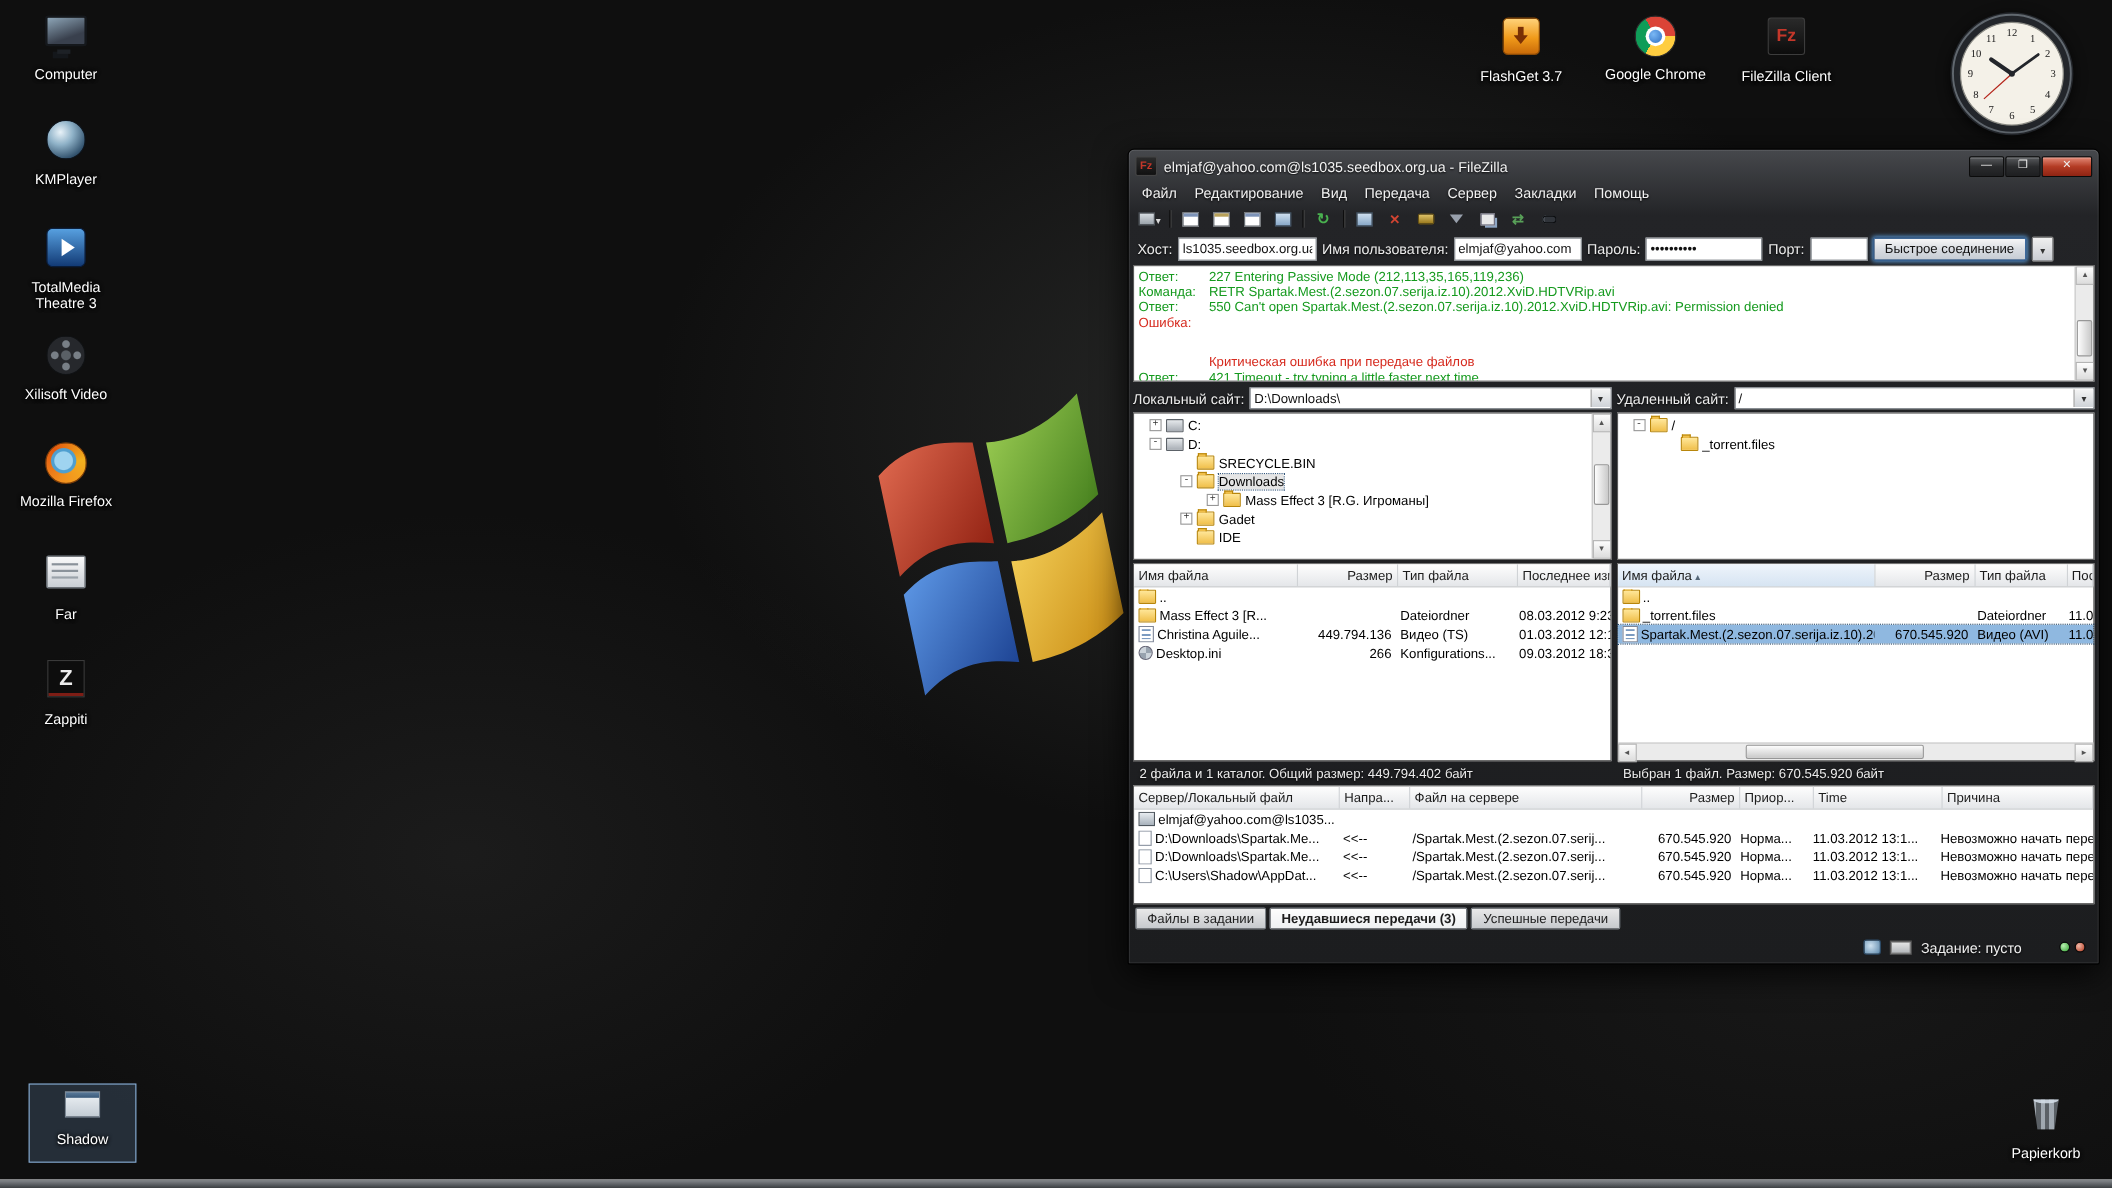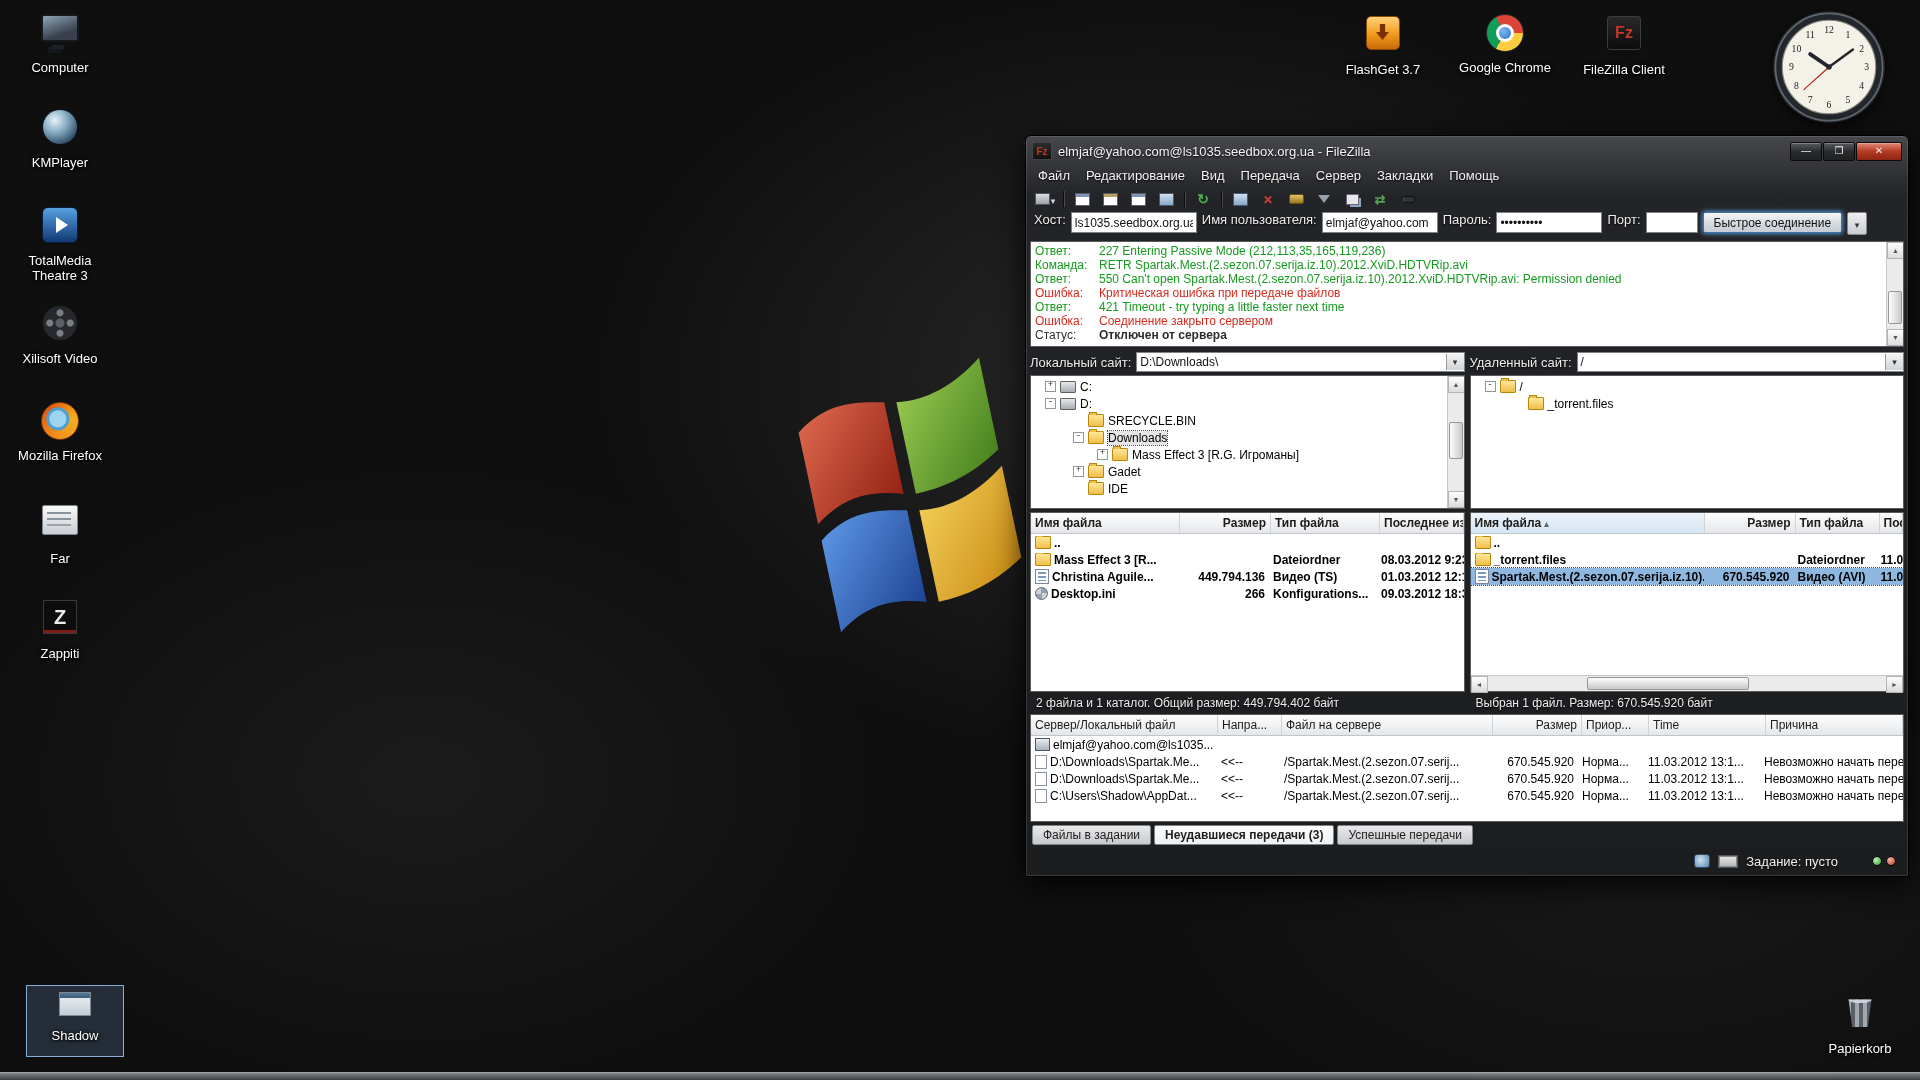--- a/index.html
+++ b/index.html
@@ -73,21 +73,21 @@
   .tg-panel.alt::before{background:#b8a15a;}
   .g-refresh::before{content:"↻";color:#49b04f;font-weight:bold;font-size:14px;}
   .tg-queue{width:13px;height:11px;background:linear-gradient(#cfe0f0,#88a8c8);border:1px solid #46586a;}
   .g-x::before{content:"✕";color:#d24432;font-weight:bold;font-size:12px;}
   .tg-plug{width:13px;height:8px;background:linear-gradient(#e0c46a,#9a7a1e);border:1px solid #6a5414;border-radius:2px;}
   .tg-funnel{width:0;height:0;border-left:6px solid transparent;border-right:6px solid transparent;border-top:8px solid #98a0ac;}
   .tg-compare{width:11px;height:9px;background:#e8e8e8;border:1px solid #667;box-shadow:3px 3px 0 -1px #8ea6c4;}
   .g-sync::before{content:"⇄";color:#58a058;font-size:13px;font-weight:bold;}
   .tg-binoc{width:13px;height:7px;border-radius:4px;background:#30343a;box-shadow:inset 0 0 0 1px #0c0e10, inset 4px 0 0 -2px #585e66;}
   
-  .quickbar{height:28px;display:flex;gap:5px;padding:0 8px;}
+  .quickbar{height:28px;display:flex;align-items:center;gap:5px;padding:0 8px;}
   .qlabel{color:#ececec;text-shadow:0 1px 2px #000;font-size:13px;white-space:nowrap;}
   .qinput{height:17px;border:1px solid #7d8288;background:#fff;color:#111;font:12px "Liberation Sans",sans-serif;padding:1px 3px;}
   .qhost{width:118px;} .quser{width:108px;} .qpass{width:98px;} .qport{width:44px;}
   .qc-connect{height:21px;background:linear-gradient(#f7f7f7,#d9dde2 50%,#c6ccd4);border:1px solid #3d6fa8;box-shadow:0 0 4px 1px rgba(92,162,230,.85);color:#111;padding:0 10px;font:12px "Liberation Sans",sans-serif;border-radius:2px;}
   .qc-drop{width:18px;height:21px;background:linear-gradient(#f0f0f0,#c9ccd2);border:1px solid #888;border-radius:2px;display:flex;align-items:center;justify-content:center;}
   .qc-drop .g-caret::before{color:#333;}
   
   .logpane{margin:1px 4px 0;background:#fff;border:1px solid #5a5a5a;height:100px;position:relative;color:#000;font-size:12px;padding:2px 20px 2px 4px;overflow:hidden;}
   .log-line{display:flex;white-space:nowrap;line-height:14px;}
   .log-label{width:64px;flex-shrink:0;}
@@ -115,21 +115,21 @@
   .expander:empty{border-color:transparent;background:transparent;}
   .tsel{background:#e5e5e5;outline:1px dotted #34577c;}
   .i-folder{width:14px;height:11px;flex-shrink:0;background:linear-gradient(#ffe79a,#f0bf4a);border:1px solid #b8860b;border-radius:1px;position:relative;}
   .i-folder::before{content:"";position:absolute;left:0;top:-3px;width:6px;height:2px;background:#f0bf4a;border:1px solid #b8860b;border-bottom:none;}
   .i-drive{width:14px;height:10px;flex-shrink:0;background:linear-gradient(#e6e9ec,#a7adb4);border:1px solid #5c6268;border-radius:1px;}
   .i-video{width:12px;height:13px;flex-shrink:0;background:#fff;border:1px solid #7e8698;position:relative;}
   .i-video::before{content:"";position:absolute;inset:2px;background:repeating-linear-gradient(180deg,#7a9ac0 0 2px,#fff 2px 4px);}
   .i-config{width:11px;height:11px;flex-shrink:0;border-radius:50%;border:1px solid #667;background:conic-gradient(#98a2ae 0 25%,#ccd3da 25% 50%,#98a2ae 50% 75%,#ccd3da 75%);}
   .i-file{width:10px;height:12px;flex-shrink:0;background:#fff;border:1px solid #8a93a0;}
   .i-server{width:13px;height:11px;flex-shrink:0;background:linear-gradient(#e8ecf0,#a8b2bc);border:1px solid #4e565e;}
-  .filebox{flex:1;background:#fff;border:1px solid #5a5a5a;margin-top:3px;display:flex;flex-direction:column;color:#000;font-size:12px;min-height:0;position:relative;font-weight:bold;}
+  .filebox{flex:1;background:#fff;border:1px solid #5a5a5a;margin-top:3px;display:flex;flex-direction:column;color:#000;font-size:12px;min-height:0;position:relative;}
   .cols-header{display:flex;height:20px;background:linear-gradient(#fefefe,#e4e6e9);border-bottom:1px solid #c2c5c8;flex-shrink:0;}
   .col{padding:2px 4px;border-right:1px solid #d0d3d6;color:#1c1c1c;overflow:hidden;white-space:nowrap;display:flex;align-items:center;gap:3px;}
   .col.sorted{background:linear-gradient(#eef4fb,#d6e4f2);}
   .sort-arrow::before{content:"▴";font-size:9px;color:#567;}
   .file-row{display:flex;height:17px;align-items:center;flex-shrink:0;}
   .cell{padding:0 4px;overflow:hidden;white-space:nowrap;display:flex;align-items:center;gap:3px;}
   .rsel{background:#8fb8e0;outline:1px dotted #2c4a66;}
   .lc-name{width:140px;} .lc-size{width:82px;justify-content:flex-end;} .lc-type{width:100px;} .lc-mod{flex:1;}
   .rc-name{width:225px;} .rc-size{width:82px;justify-content:flex-end;} .rc-type{width:75px;} .rc-mod{flex:1;}
   .status-line{height:22px;display:flex;align-items:center;padding:0 6px;color:#ececec;font-size:12px;text-shadow:0 1px 2px #000;white-space:nowrap;overflow:hidden;}
@@ -381,21 +381,21 @@
     <div class="log-line">
         <span class="log-label" style="color: rgb(21, 154, 30);">Команда:</span>
         <span style="color: rgb(21, 154, 30);">RETR Spartak.Mest.(2.sezon.07.serija.iz.10).2012.XviD.HDTVRip.avi</span>
       </div>
     <div class="log-line">
         <span class="log-label" style="color: rgb(21, 154, 30);">Ответ:</span>
         <span style="color: rgb(21, 154, 30);">550 Can't open Spartak.Mest.(2.sezon.07.serija.iz.10).2012.XviD.HDTVRip.avi: Permission denied</span>
       </div>
     <div class="log-line">
         <span class="log-label" style="color: rgb(214, 42, 30);">Ошибка:</span>
-        <span style="color: rgb(214, 42, 30);">Критическая ошибка при передаче файлов</span>
+        <span style="color: rgb(214, 42, 30); margin-top: 36px;">Критическая ошибка при передаче файлов</span>
       </div>
     <div class="log-line">
         <span class="log-label" style="color: rgb(21, 154, 30);">Ответ:</span>
         <span style="color: rgb(21, 154, 30);">421 Timeout - try typing a little faster next time</span>
       </div>
     <div class="log-line">
         <span class="log-label" style="color: rgb(214, 42, 30);">Ошибка:</span>
         <span style="color: rgb(214, 42, 30);">Соединение закрыто сервером</span>
       </div>
     <div class="log-line">

